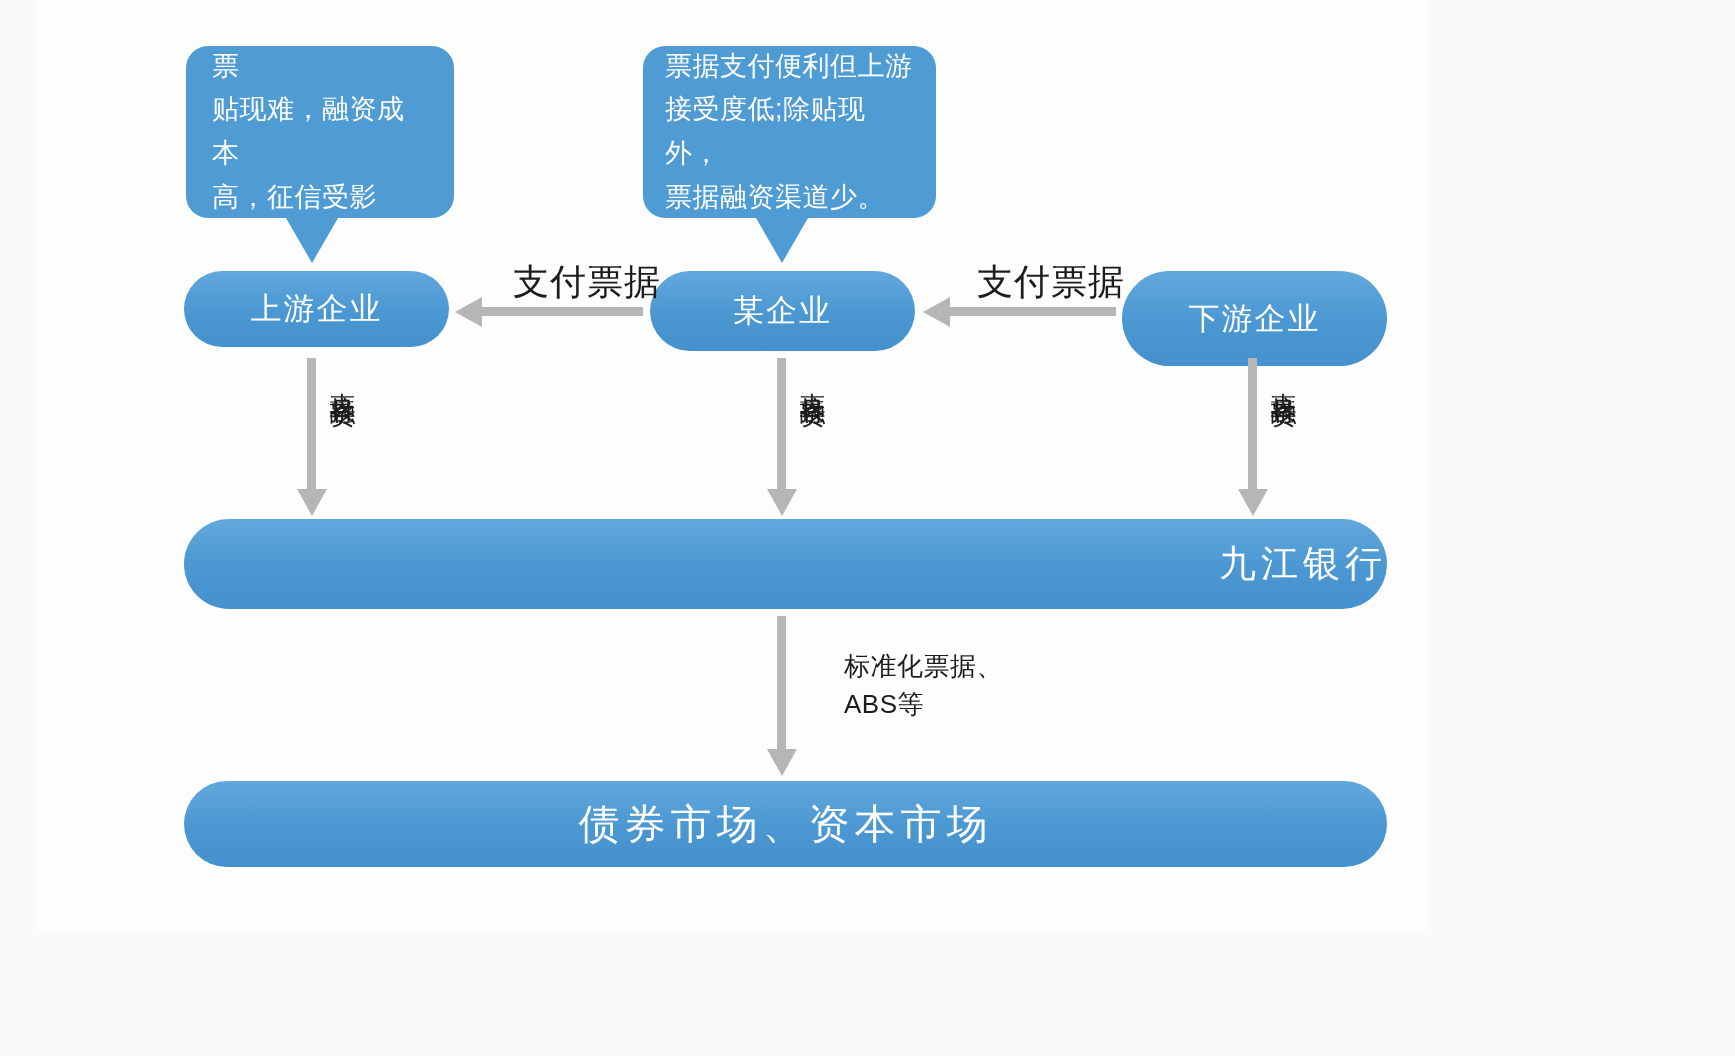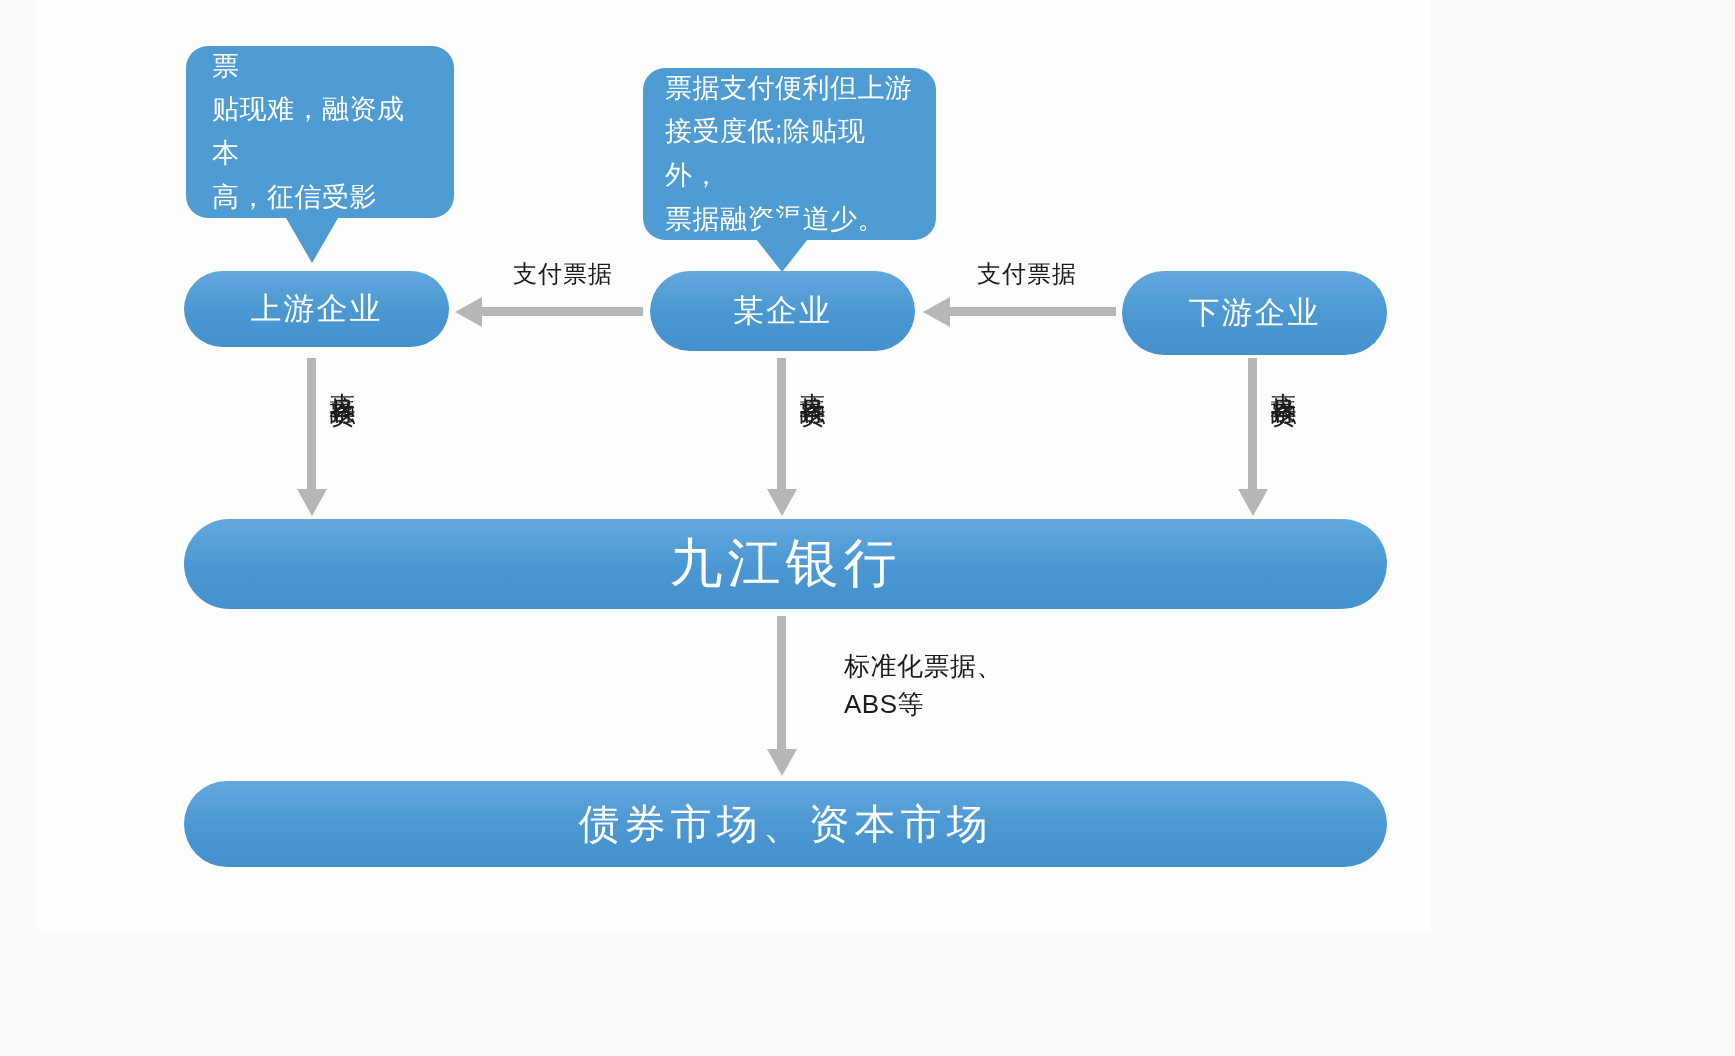--- a/index.html
+++ b/index.html
@@ -62,21 +62,21 @@
     background: linear-gradient(180deg,#62a8dd 0%,#4a97d2 55%,#4591cd 100%);
     border-radius: 999px;
     color: #ffffff;
     display: flex;
     align-items: center;
     justify-content: center;
     box-sizing: border-box;
     letter-spacing: 2px;
   }
   .pill.small  { font-size: 31px; }
-  .pill.wide   { font-size: 53px; letter-spacing: 5px; }
+  .pill.wide   { font-size: 37px; letter-spacing: 5px; justify-content: flex-end; }
   .pill.widest { font-size: 41px; letter-spacing: 5px; }
 
   
   .arrow-v {
     position: absolute;
     width: 9px;
     background: #b6b6b6;
   }
   .arrow-v::after {
     content: "";
@@ -104,21 +104,21 @@
     width: 0;
     height: 0;
     border-top: 15px solid transparent;
     border-bottom: 15px solid transparent;
     border-right: 27px solid #b6b6b6;
   }
 
   
   .lbl-h {
     position: absolute;
-    font-size: 24px;
+    font-size: 36px;
     color: #1c1c1c;
     white-space: nowrap;
     letter-spacing: 1px;
   }
   .lbl-v {
     position: absolute;
     font-size: 26px;
     color: #1c1c1c;
     writing-mode: vertical-rl;
     text-orientation: upright;
@@ -144,39 +144,39 @@
   <div class="bg-wash" style="left:1430px;top:0;width:305px;height:1056px;"></div>
   <div class="bg-wash" style="left:0;top:930px;width:1735px;height:126px;"></div>
 
   <div class="bubble" style="left:186px;top:46px;width:268px;height:172px;padding:0 26px;">
     <span class="btxt">票据结算多，商票
 贴现难，融资成本
 高，征信受影响。</span>
     <span class="tail" style="left:100px;"></span>
   </div>
 
-  <div class="bubble" style="left:643px;top:46px;width:293px;height:172px;padding:0 22px;margin-top:22px;">
+  <div class="bubble" style="left:643px;top:46px;width:293px;height:172px;padding:0 22px;">
     <span class="btxt">票据支付便利但上游
 接受度低;除贴现外，
 票据融资渠道少。</span>
     <span class="tail" style="left:113px;"></span>
   </div>
 
   <div style="position:absolute;left:286px;top:218px;width:0;height:0;border-left:26px solid transparent;border-right:26px solid transparent;border-top:45px solid #4f9bd4;"></div>
   <div style="position:absolute;left:756px;top:218px;width:0;height:0;border-left:26px solid transparent;border-right:26px solid transparent;border-top:45px solid #4f9bd4;"></div>
 
   <div class="pill small" style="left:184px;top:271px;width:265px;height:76px;">
     <span>上游企业</span>
   </div>
 
   <div class="pill small" style="left:650px;top:271px;width:265px;height:80px;">
     <span>某企业</span>
   </div>
 
-  <div class="pill small" style="left:1122px;top:271px;width:265px;height:84px;">
+  <div class="pill small" style="left:1122px;top:271px;width:265px;height:95px;">
     <span>下游企业</span>
   </div>
 
   <div class="arrow-h" style="left:481px;top:307px;width:162px;"></div>
   <div class="lbl-h" style="left:513px;top:258px;">支付票据</div>
 
   <div class="arrow-h" style="left:949px;top:307px;width:167px;"></div>
   <div class="lbl-h" style="left:977px;top:258px;">支付票据</div>
 
   <div class="arrow-v" style="left:307px;top:358px;height:132px;"></div>

